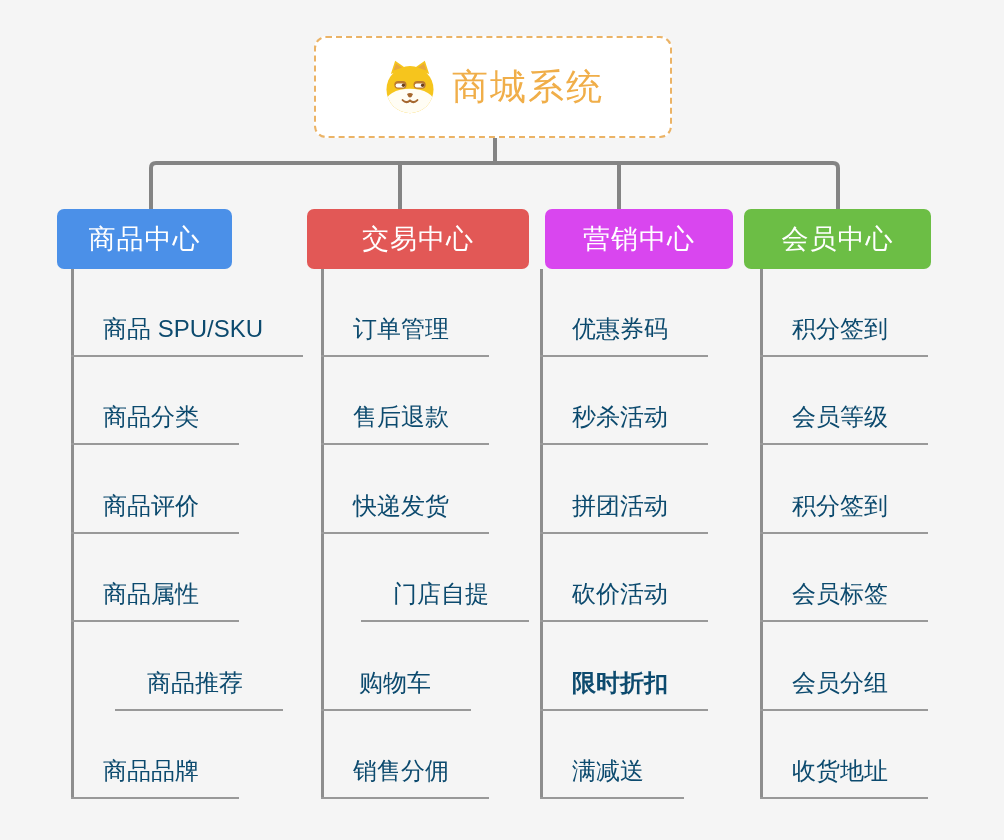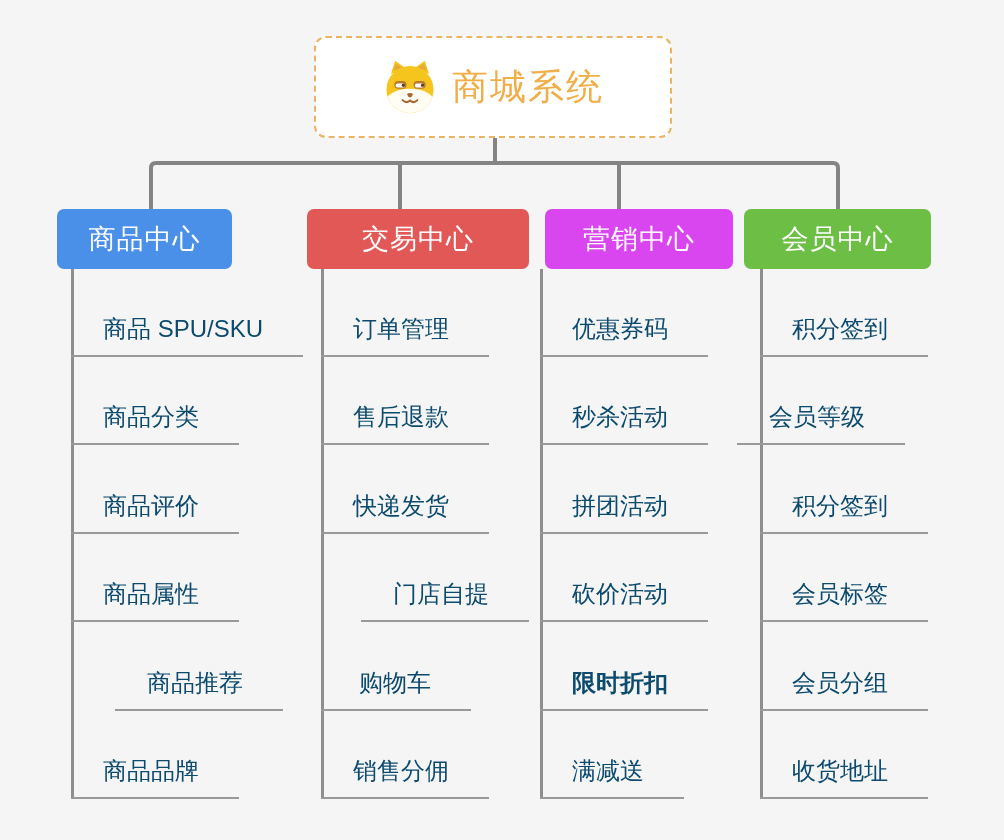--- a/index.html
+++ b/index.html
@@ -139,19 +139,19 @@
       <div class="leaf-node" style="left: 540px; top: 445px;"><span>秒杀活动</span></div>
       <div class="leaf-node" style="left: 540px; top: 534px;"><span>拼团活动</span></div>
       <div class="leaf-node" style="left: 540px; top: 622px;"><span>砍价活动</span></div>
       <div class="leaf-node" style="left: 540px; top: 711px; font-weight: bold;"><span>限时折扣</span></div>
       <div class="leaf-node" style="left: 540px; top: 799px;"><span>满减送</span></div>
       <div class="branch-header" style="left: 744px; width: 187px; background: rgb(108, 190, 69);">
         <span>会员中心</span>
       </div>
       <div class="branch-line" style="left: 760px; top: 269px; height: 530px;"></div>
       <div class="leaf-node" style="left: 760px; top: 357px;"><span>积分签到</span></div>
-      <div class="leaf-node" style="left: 737px; top: 445px;"><span>会员等级</span></div>
+      <div class="leaf-node" style="left: 760px; top: 445px;"><span>会员等级</span></div>
       <div class="leaf-node" style="left: 760px; top: 534px;"><span>积分签到</span></div>
       <div class="leaf-node" style="left: 760px; top: 622px;"><span>会员标签</span></div>
       <div class="leaf-node" style="left: 760px; top: 711px;"><span>会员分组</span></div>
       <div class="leaf-node" style="left: 760px; top: 799px;"><span>收货地址</span></div>
     </div>
 </div>
 
 </body></html>

